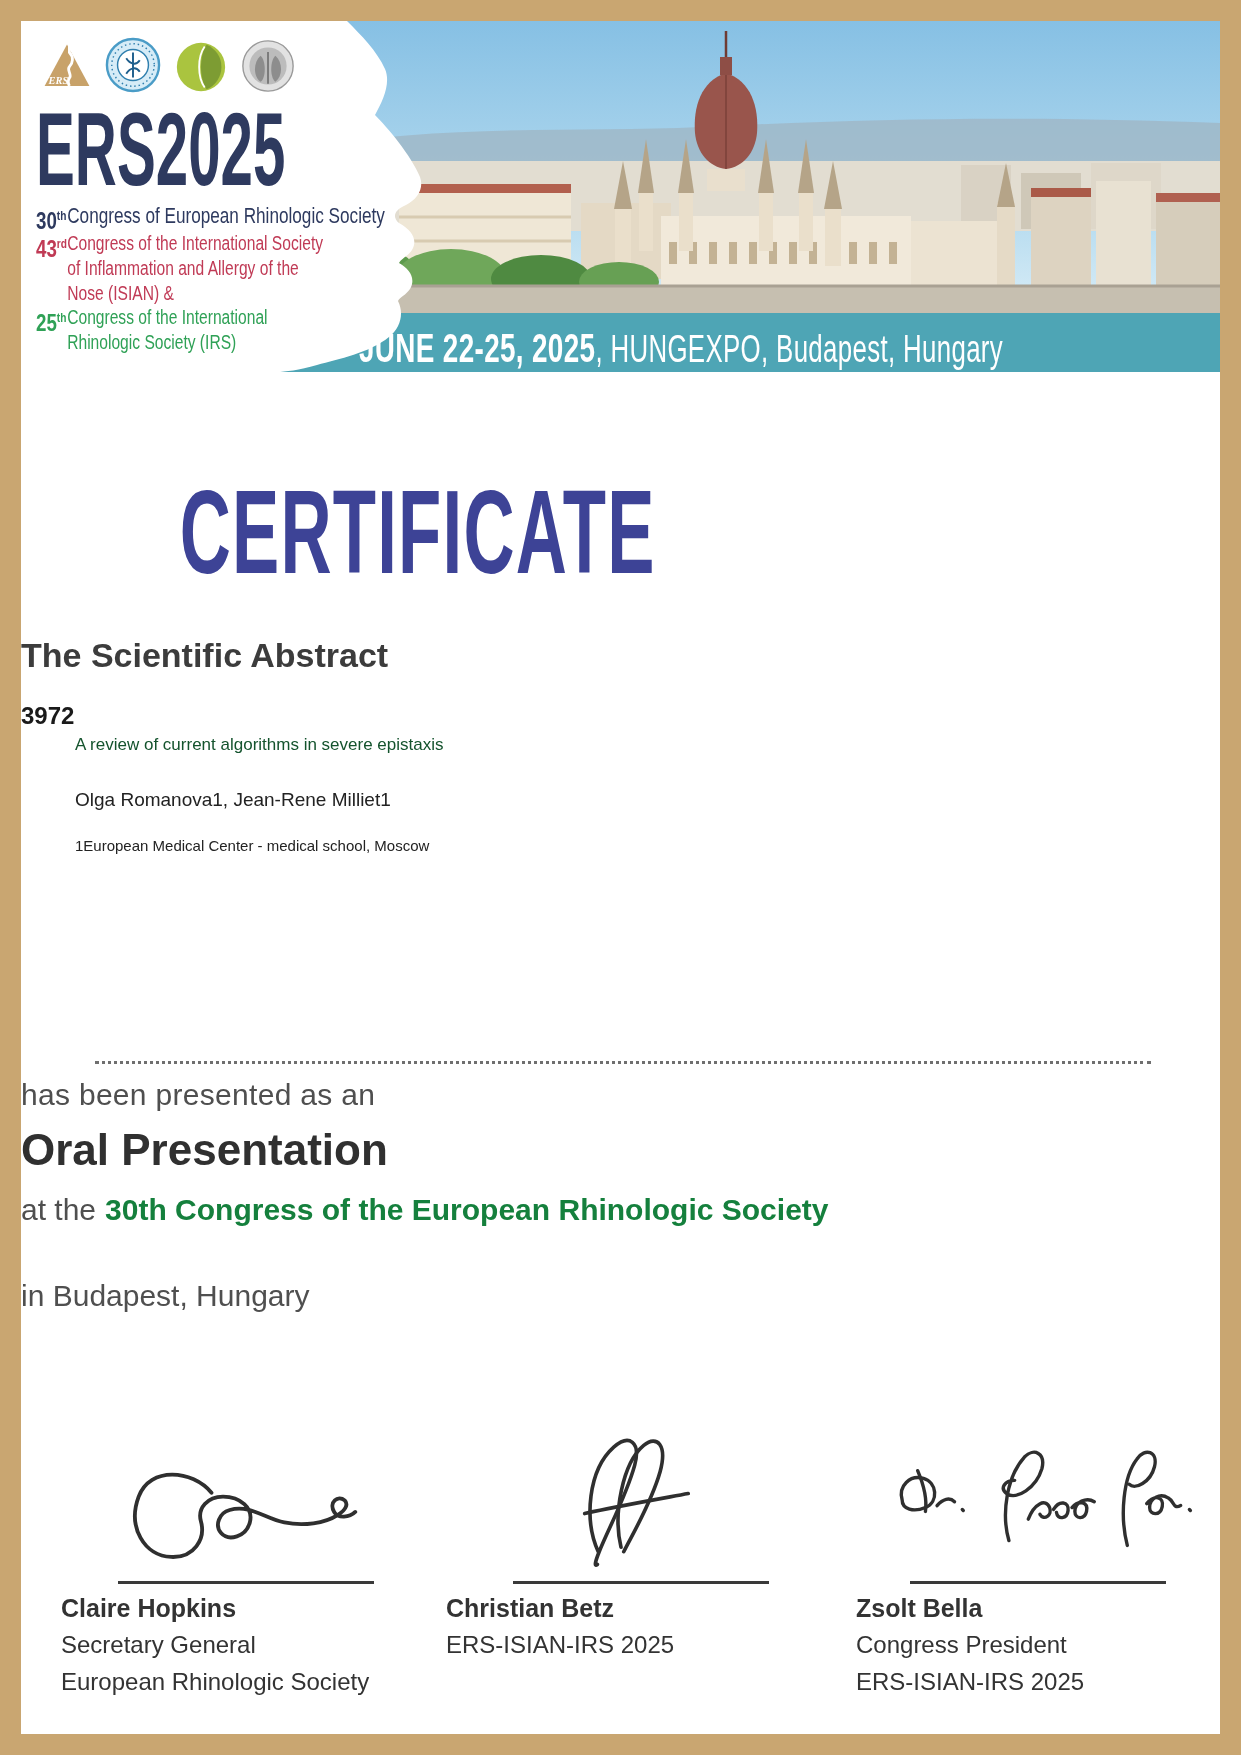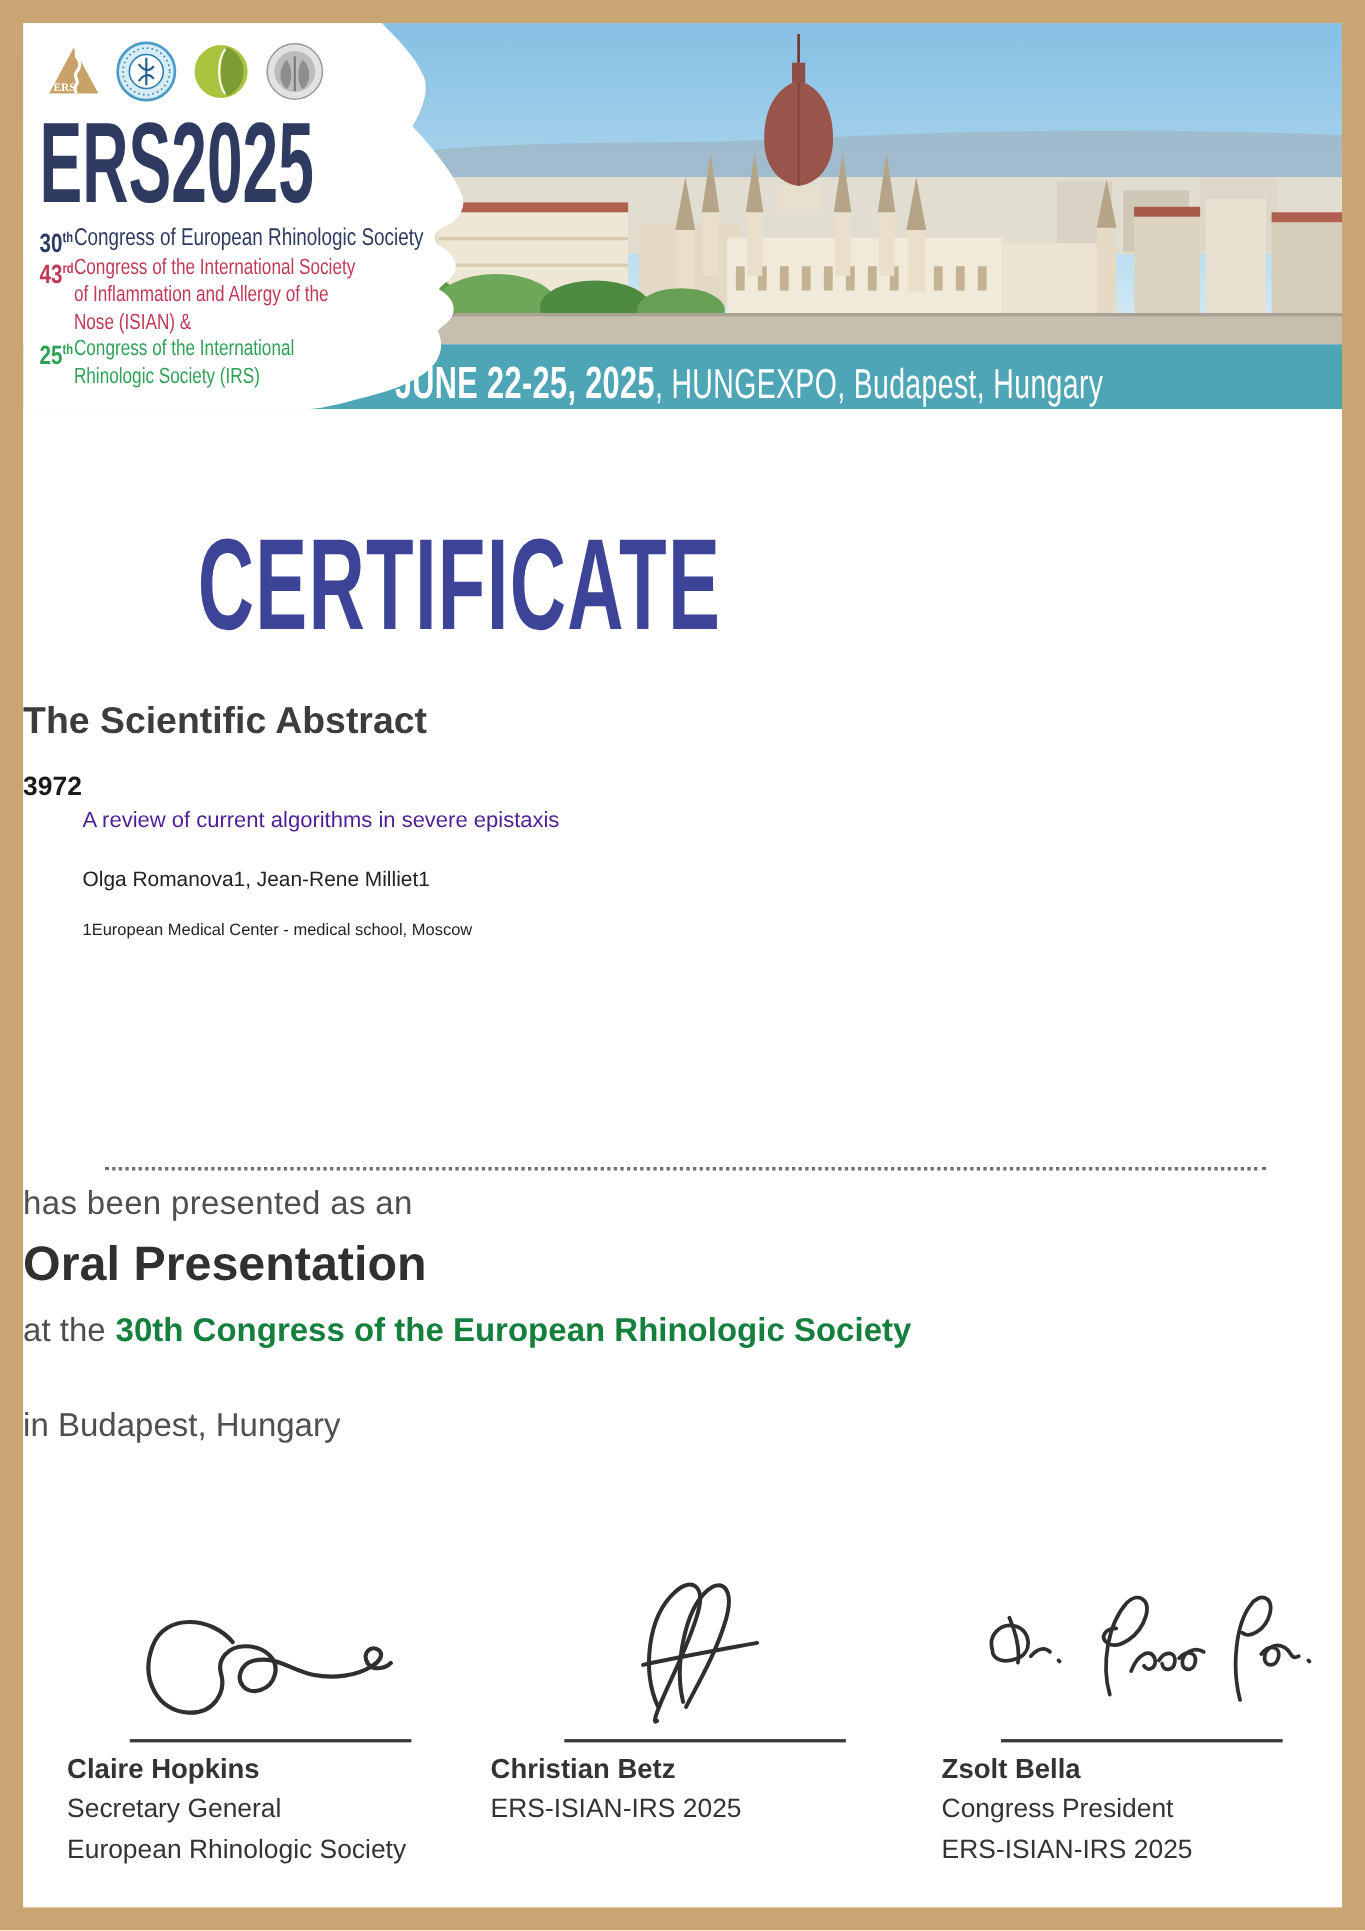--- a/index.html
+++ b/index.html
@@ -8,40 +8,40 @@
   .page{position:absolute;left:21px;top:21px;width:1199px;height:1713px;background:#ffffff;overflow:hidden;}
 
   
   .banner-svg{position:absolute;top:0;left:0;display:block;}
   .teal-overlay{position:absolute;top:292px;left:0;width:1199px;height:71px;display:flex;align-items:center;}
   .banner-date{margin-left:338px;white-space:nowrap;color:#ffffff;display:inline-block;transform:scaleX(.68);transform-origin:left center;}
   .banner-date .d-bold{font-size:41px;font-weight:700;letter-spacing:.5px;}
   .banner-date .d-rest{font-size:38px;font-weight:400;letter-spacing:.5px;}
 
   
-  .logos{position:absolute;top:16px;left:22px;display:flex;align-items:center;gap:14px;}
+  .logos{position:absolute;top:16px;left:22px;display:flex;align-items:flex-end;gap:14px;font-style:italic;}
   .ers-title{position:absolute;top:76px;left:15px;font-size:104px;line-height:104px;font-weight:700;color:#2e3a5f;letter-spacing:0;transform:scaleX(.56);transform-origin:left top;white-space:nowrap;}
   .congress-line{position:absolute;left:15px;display:flex;transform:scaleX(.78);transform-origin:left top;}
   .congress-line .num{width:40px;flex:0 0 40px;font-weight:700;font-size:24px;line-height:25px;}
   .congress-line .num sup{font-size:13px;}
   .congress-line .txt{font-size:20px;line-height:25px;font-weight:500;}
   .cl-30{top:182px;color:#2e3a5f;}
   .cl-30 .txt{font-size:22px;width:420px;}
   .cl-43{top:210px;color:#c03a55;}
   .cl-43 .txt{width:345px;}
   .cl-25{top:284px;color:#2fa156;}
   .cl-25 .txt{width:300px;}
 
   
   .center-line{position:absolute;left:0;width:1232px;}
   .cert-heading{top:452px;}
   .cert-heading span{display:inline-block;transform:scaleX(.60);transform-origin:center;font-size:118px;line-height:118px;font-weight:700;letter-spacing:2px;color:#3d4396;white-space:nowrap;}
   .sci-abstract{top:615px;font-size:34px;font-weight:700;color:#3c3c3c;}
   .abs-number{top:657px;font-size:24px;font-weight:700;color:#1a1a1a;margin-top:24px;}
-  .abs-title{position:absolute;left:54px;top:714px;font-size:20px;color:#4c1d95;}
+  .abs-title{position:absolute;left:54px;top:714px;font-size:17px;color:#14532d;}
   .authors{position:absolute;left:54px;top:768px;font-size:19px;color:#222;}
   .affiliation{position:absolute;left:54px;top:816px;font-size:15px;color:#222;}
 
   .dotted-sep{position:absolute;left:74px;top:1040px;width:1056px;height:0;border-top:3px dotted #6f6f6f;}
 
   .presented-intro{top:1057px;font-size:30px;font-weight:400;color:#4f4f4f;letter-spacing:.3px;}
   .presentation-type{top:1104px;font-size:44px;font-weight:700;color:#303030;}
   .congress-row{top:1172px;font-size:30px;color:#4f4f4f;}
   .congress-row .bold{font-weight:700;color:#15803d;margin-left:9px;}
   .held-line{top:1216px;font-size:30px;font-weight:400;color:#4f4f4f;}

